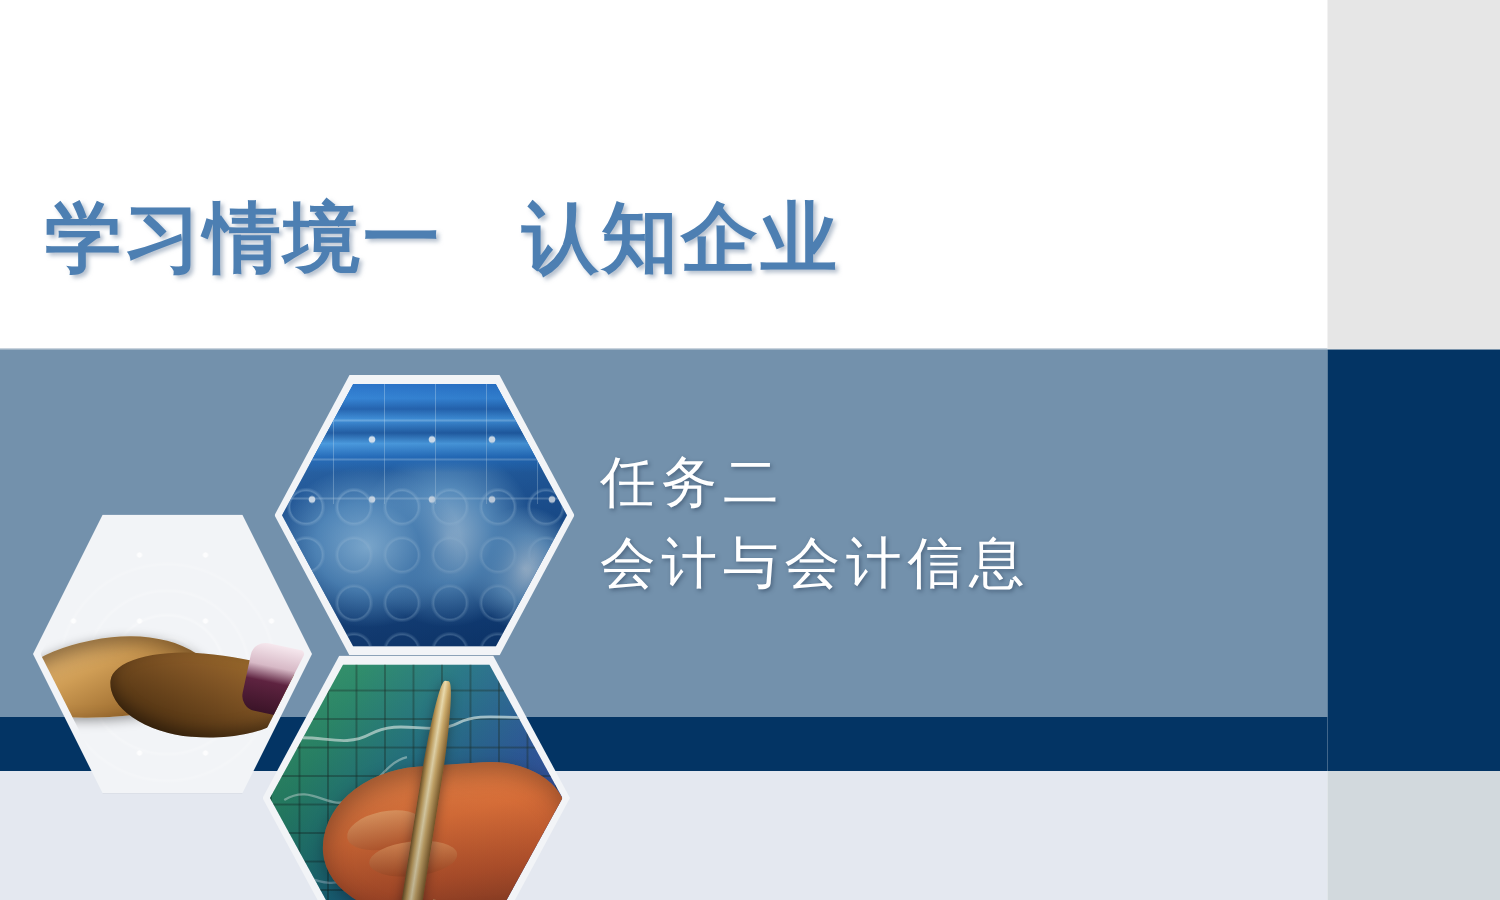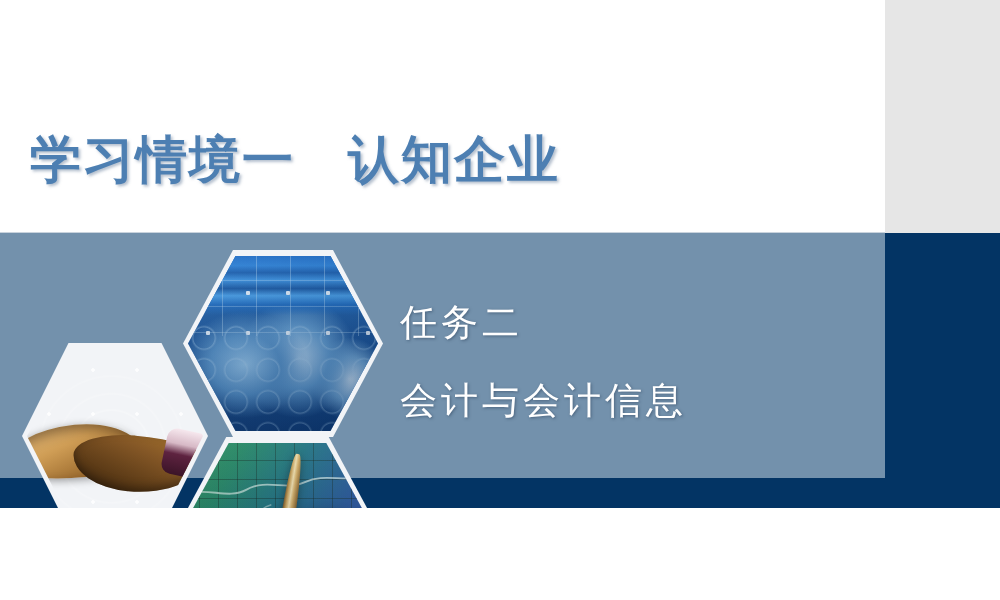--- a/index.html
+++ b/index.html
@@ -3,21 +3,21 @@
 <meta charset="utf-8">
 <style>
   html, body {
     margin: 0;
     padding: 0;
     background: #ffffff;
   }
   #slide {
     position: relative;
     width: 1000px;
-    height: 508px;
+    height: 600px;
     overflow: hidden;
     background: #ffffff;
     font-family: "Liberation Serif", "DejaVu Serif", serif;
   }
 
   
   .bg-white-top {
     position: absolute;
     left: 0; top: 0;
     width: 885px; height: 233px;
@@ -92,21 +92,21 @@
   .subtitle-line1 {
     font-size: 37px;
     letter-spacing: 4px;
     line-height: 1.25;
     text-shadow: 1px 1px 3px rgba(40,60,85,0.55);
   }
   .subtitle-line2 {
     font-size: 37px;
     letter-spacing: 4px;
     line-height: 1.25;
-    margin-top: 32px;
+    margin-top: 8px;
     text-shadow: 1px 1px 3px rgba(40,60,85,0.55);
   }
   .hex-frame {
     position: absolute;
     background: #f2f4f7;
     clip-path: polygon(25% 0%, 75% 0%, 100% 50%, 75% 100%, 25% 100%, 0% 50%);
     -webkit-clip-path: polygon(25% 0%, 75% 0%, 100% 50%, 75% 100%, 25% 100%, 0% 50%);
     filter: drop-shadow(3px 4px 4px rgba(30,45,65,0.45));
   }
   .hex-inner {

